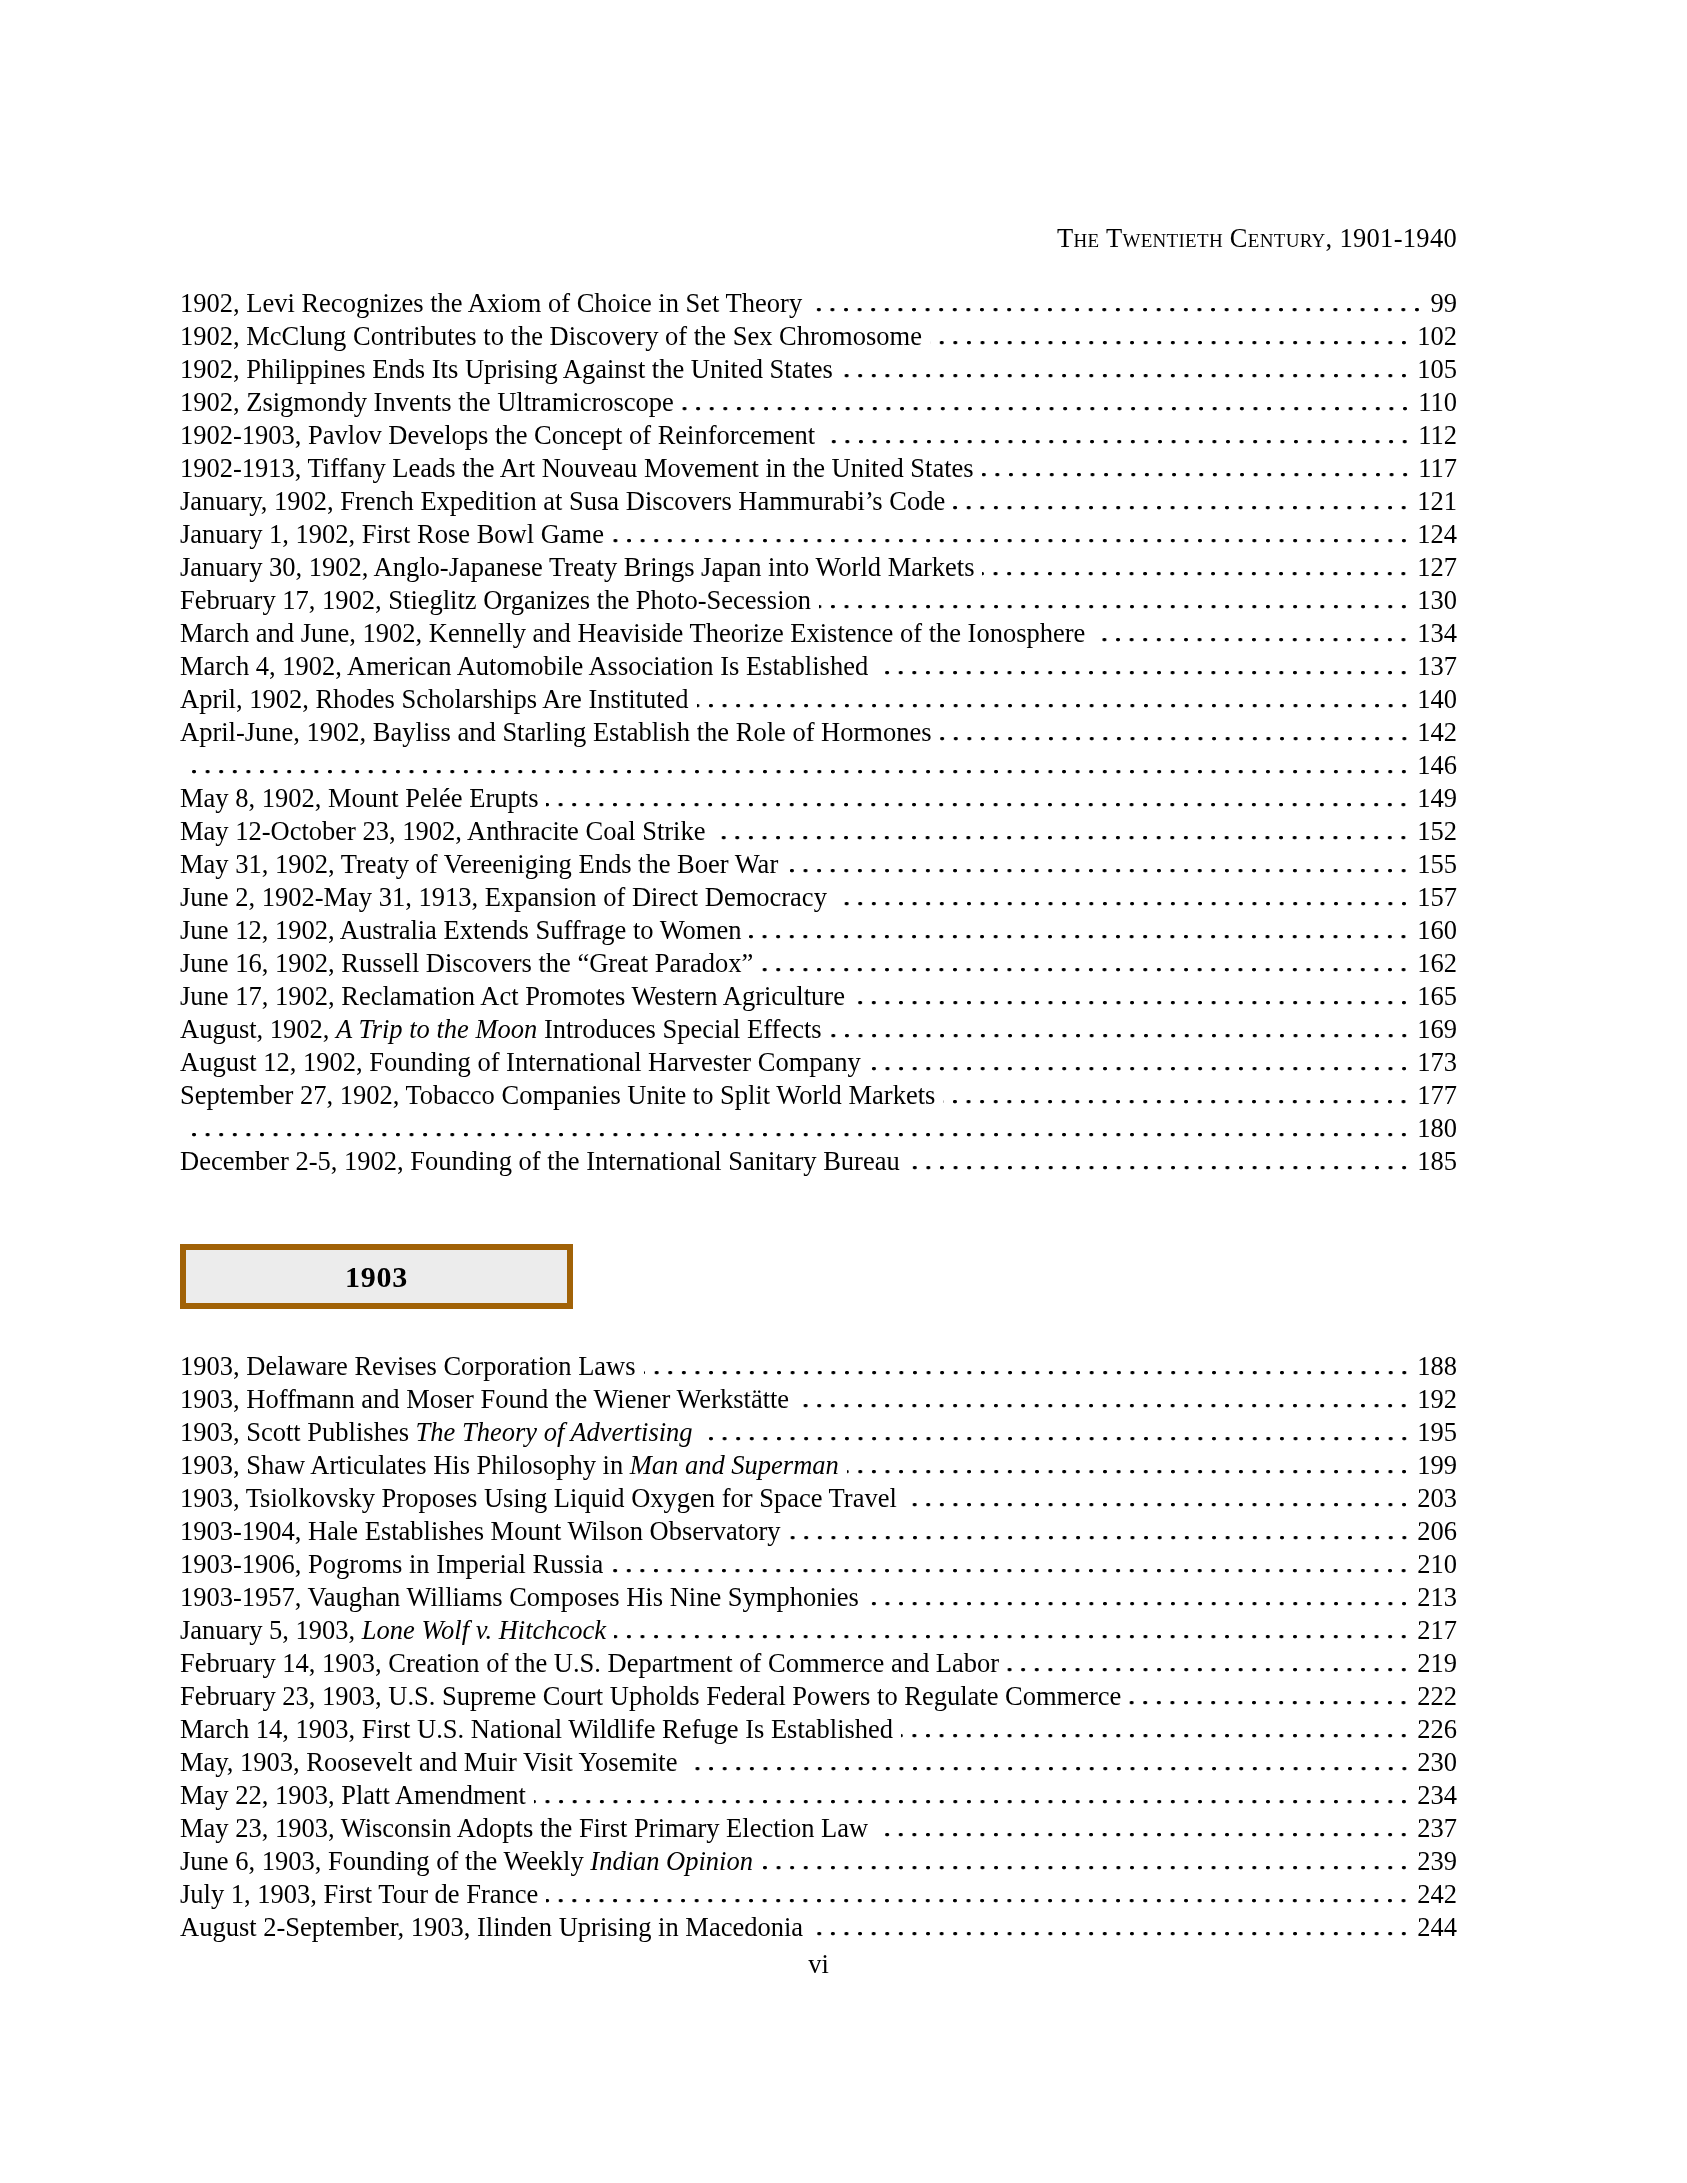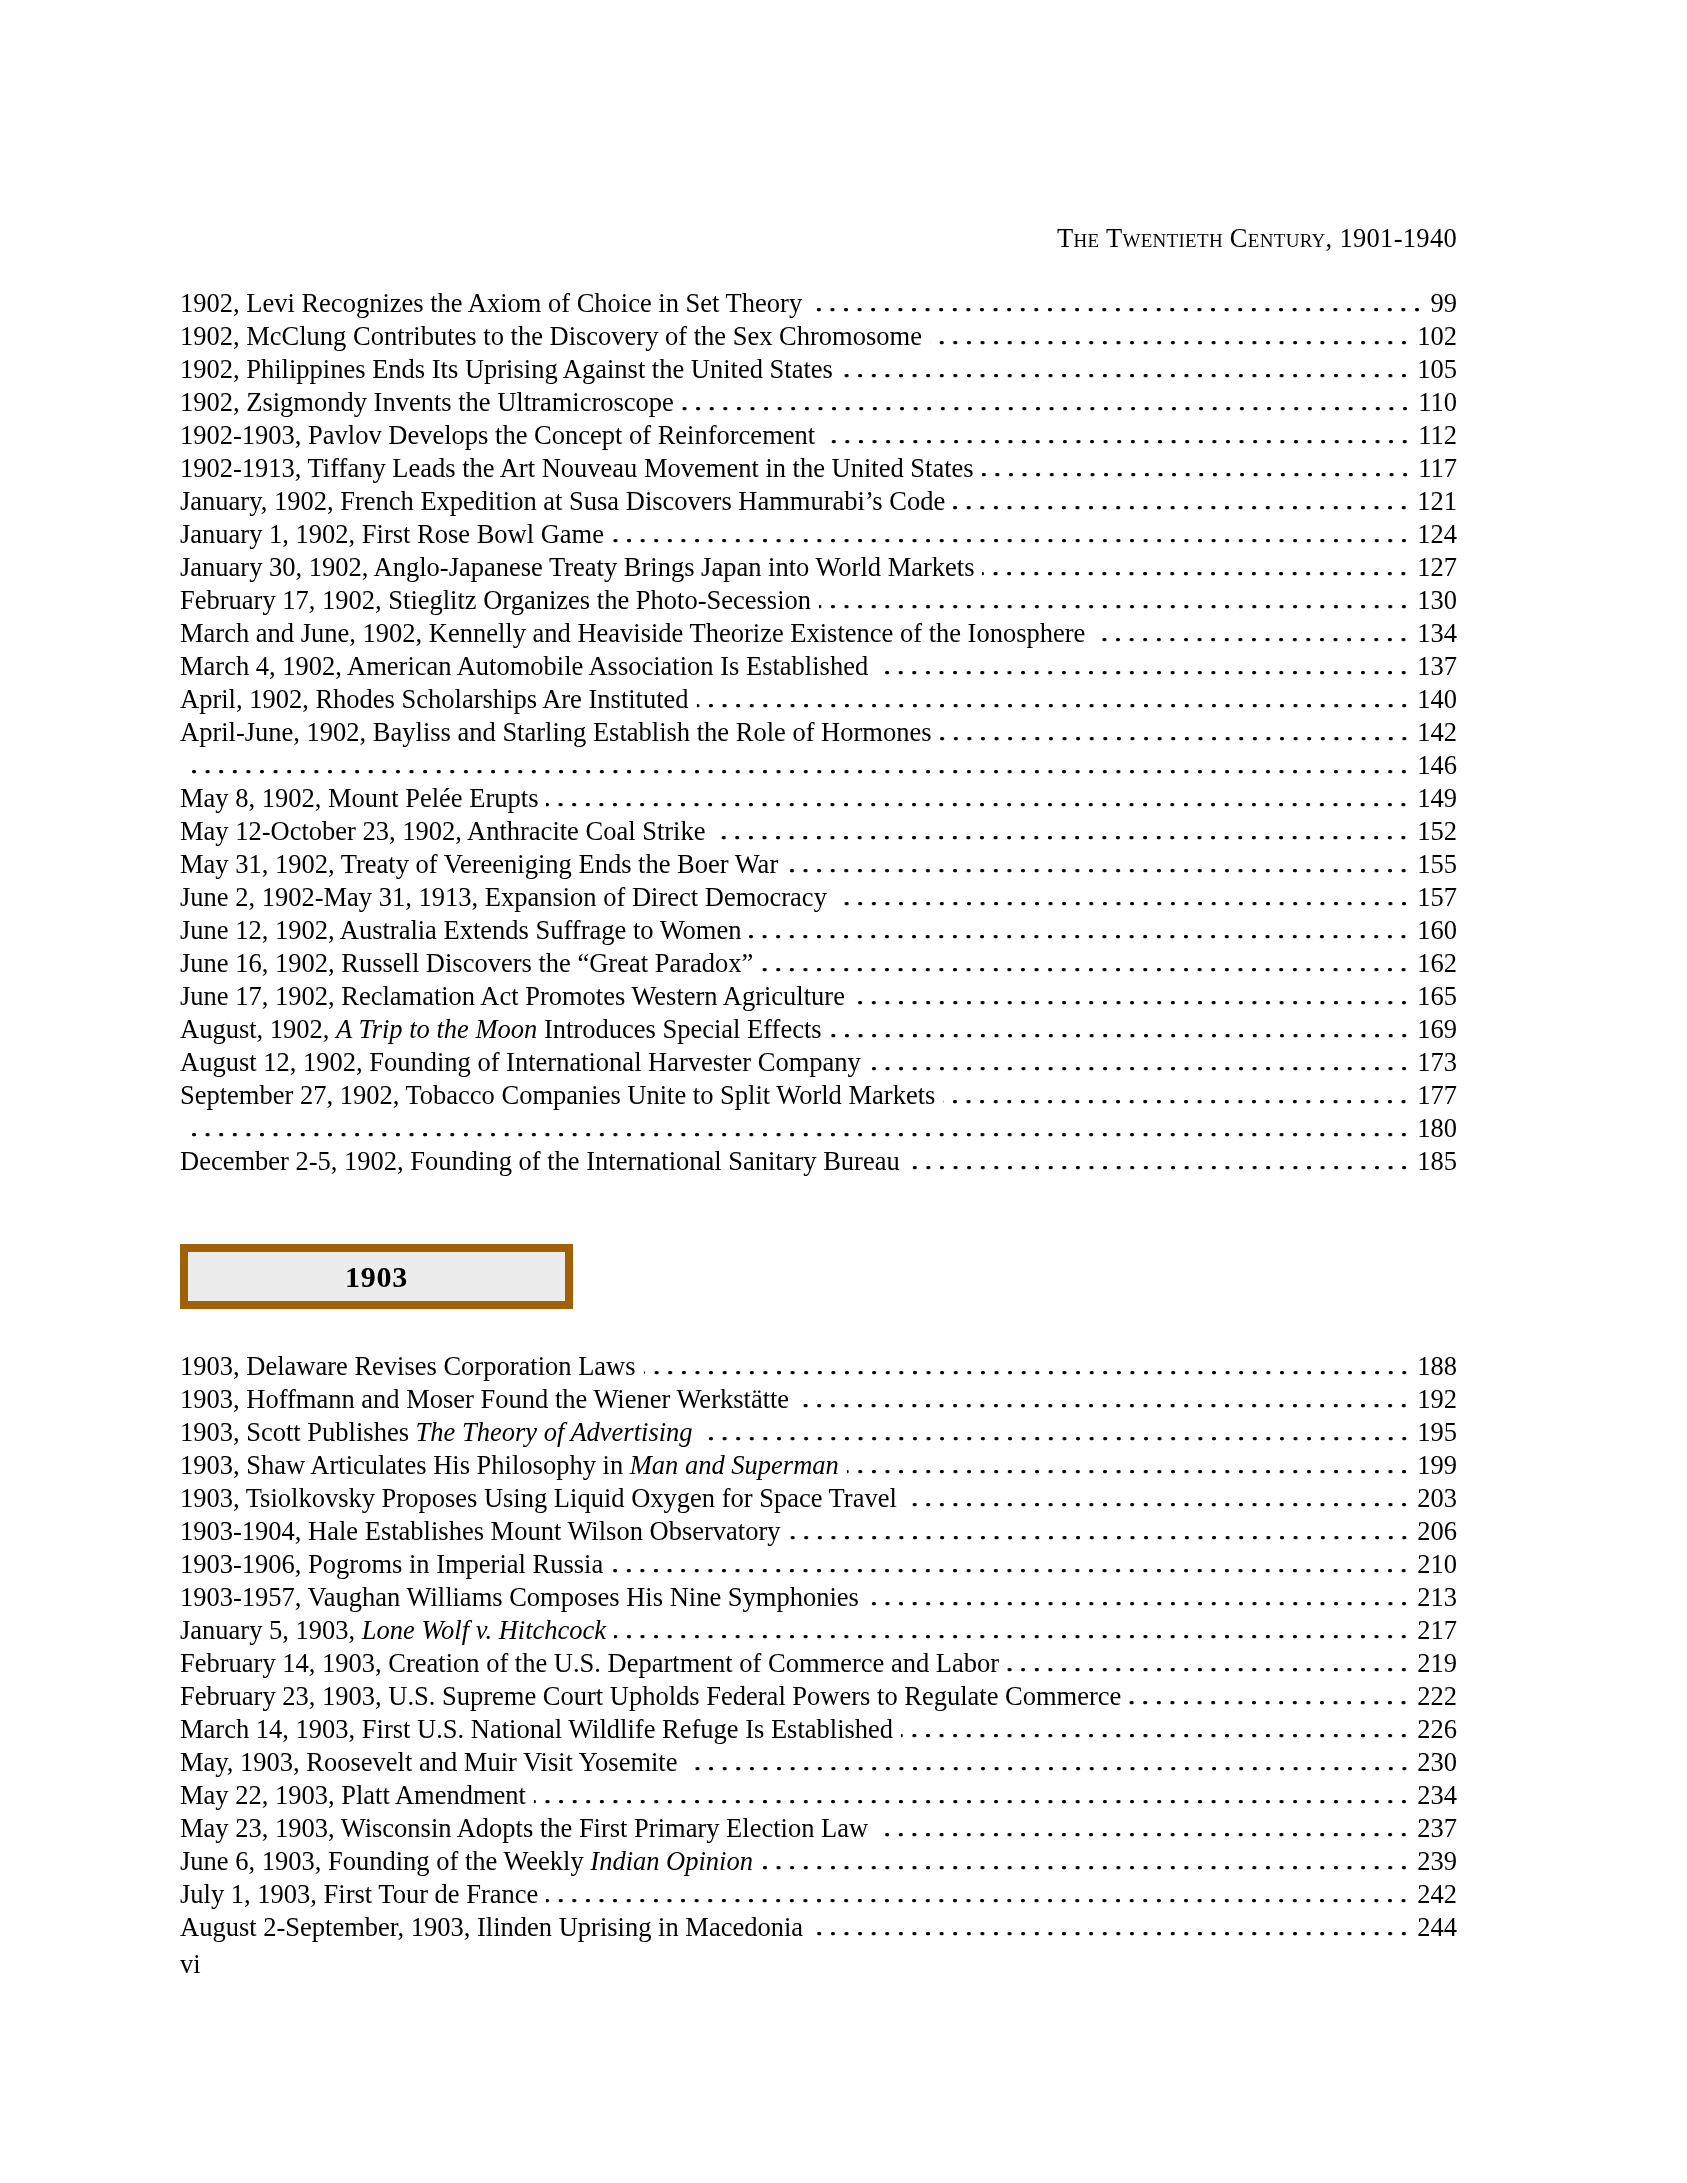--- a/index.html
+++ b/index.html
@@ -44,34 +44,34 @@
     background-image: radial-gradient(circle at 50% 60%, #000 1.6px, transparent 2.1px);
     background-size: 13.6px 6px;
     background-repeat: repeat-x;
     background-position: right bottom;
   }
   .pagenum { white-space: nowrap; }
   .section-box {
     margin: 66px 0 41px 0;
     width: 393px;
     height: 65px;
-    border: 8px solid #a16207;
+    border: 6px solid #a16207;
     background: #ececec;
     display: flex;
     align-items: center;
     justify-content: center;
   }
   .section-box .section-label {
     font-weight: bold;
     font-size: 30px;
     letter-spacing: 0.7px;
   }
   .folio {
     margin-top: 4px;
-    text-align: left;
+    text-align: center;
     line-height: 33px;
   }
 </style>
 </head>
 <body>
 
 <div class="page">
 
   <div class="running-head">The Twentieth Century, 1901-1940</div>
 

